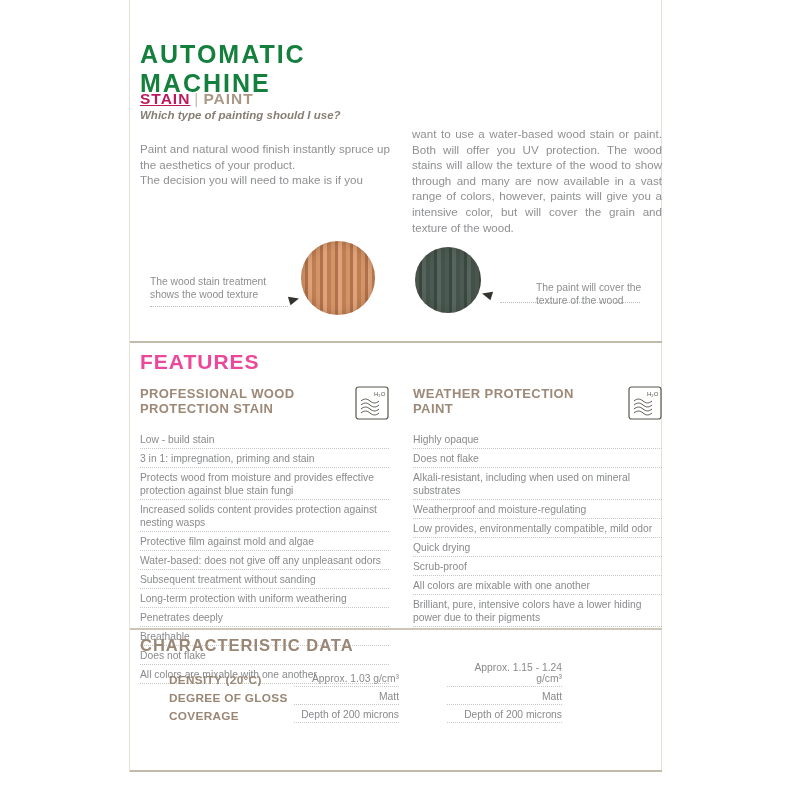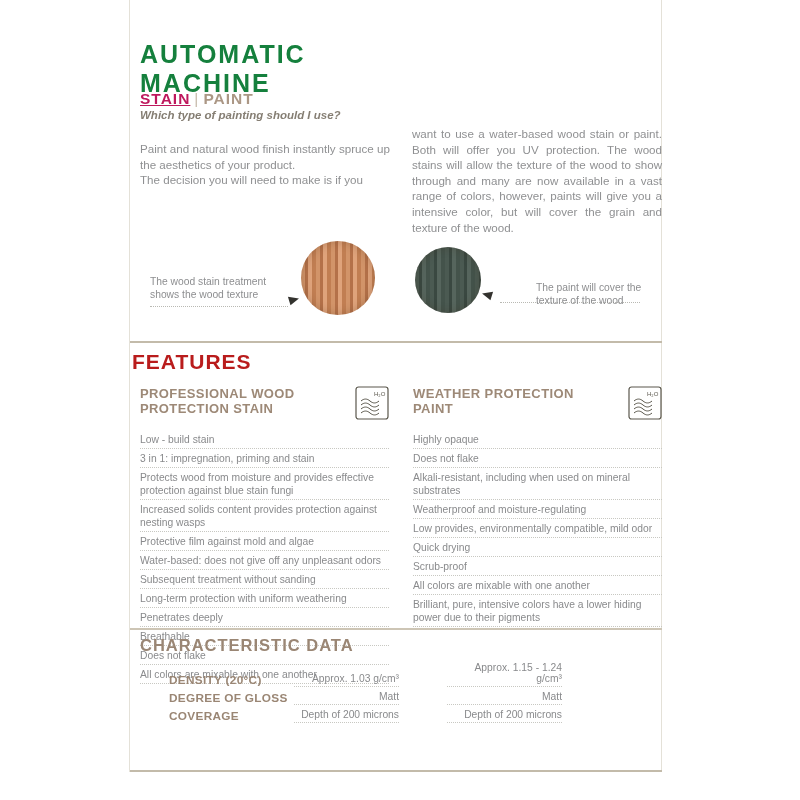--- a/index.html
+++ b/index.html
@@ -41,22 +41,22 @@
     border-right:10px solid #33322e;transform:rotate(17deg);}
   .circle{position:absolute;border-radius:50%;box-shadow:inset 0 0 10px rgba(60,40,20,.25);}
   .circle.stain{left:171px;top:3px;width:74px;height:74px;}
   .circle.paint{left:285px;top:9px;width:66px;height:66px;}
 
   .divider{position:absolute;left:0;width:532px;height:2px;background:#c3bbaa;}
   .div-1{top:341px;}
   .div-2{top:628px;background:#cdc5b5;height:1.5px;}
   .div-3{top:770px;}
 
-  .features-heading{position:absolute;left:2px;top:350px;font-size:21px;font-weight:bold;
-    letter-spacing:1px;color:#b91c1c;text-align:center;}
+  .features-heading{position:absolute;left:10px;top:350px;font-size:21px;font-weight:bold;
+    letter-spacing:1px;color:#ec4899;text-align:center;}
   .feature-cols{position:absolute;left:10px;top:386px;width:522px;display:flex;}
   .fcol{width:250px;}
   .fcol.left{margin-right:24px;}
   .fcol-head{display:flex;justify-content:space-between;align-items:flex-start;height:44px;}
   .fcol-title{font-size:13px;font-weight:bold;letter-spacing:.4px;line-height:15px;
     color:#9d8977;width:200px;}
   .h2o-icon{flex:0 0 34px;}
   .feature-item{font-size:10.3px;line-height:13px;color:#898a8c;
     padding:3px 0 2px;border-bottom:1px dotted #c8c8c2;}
 

